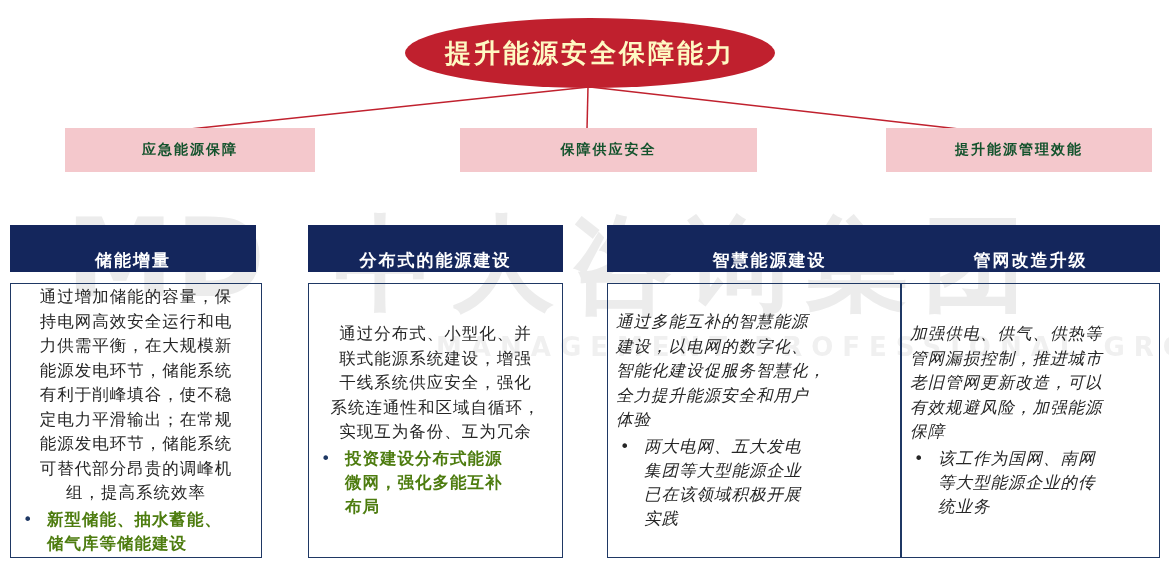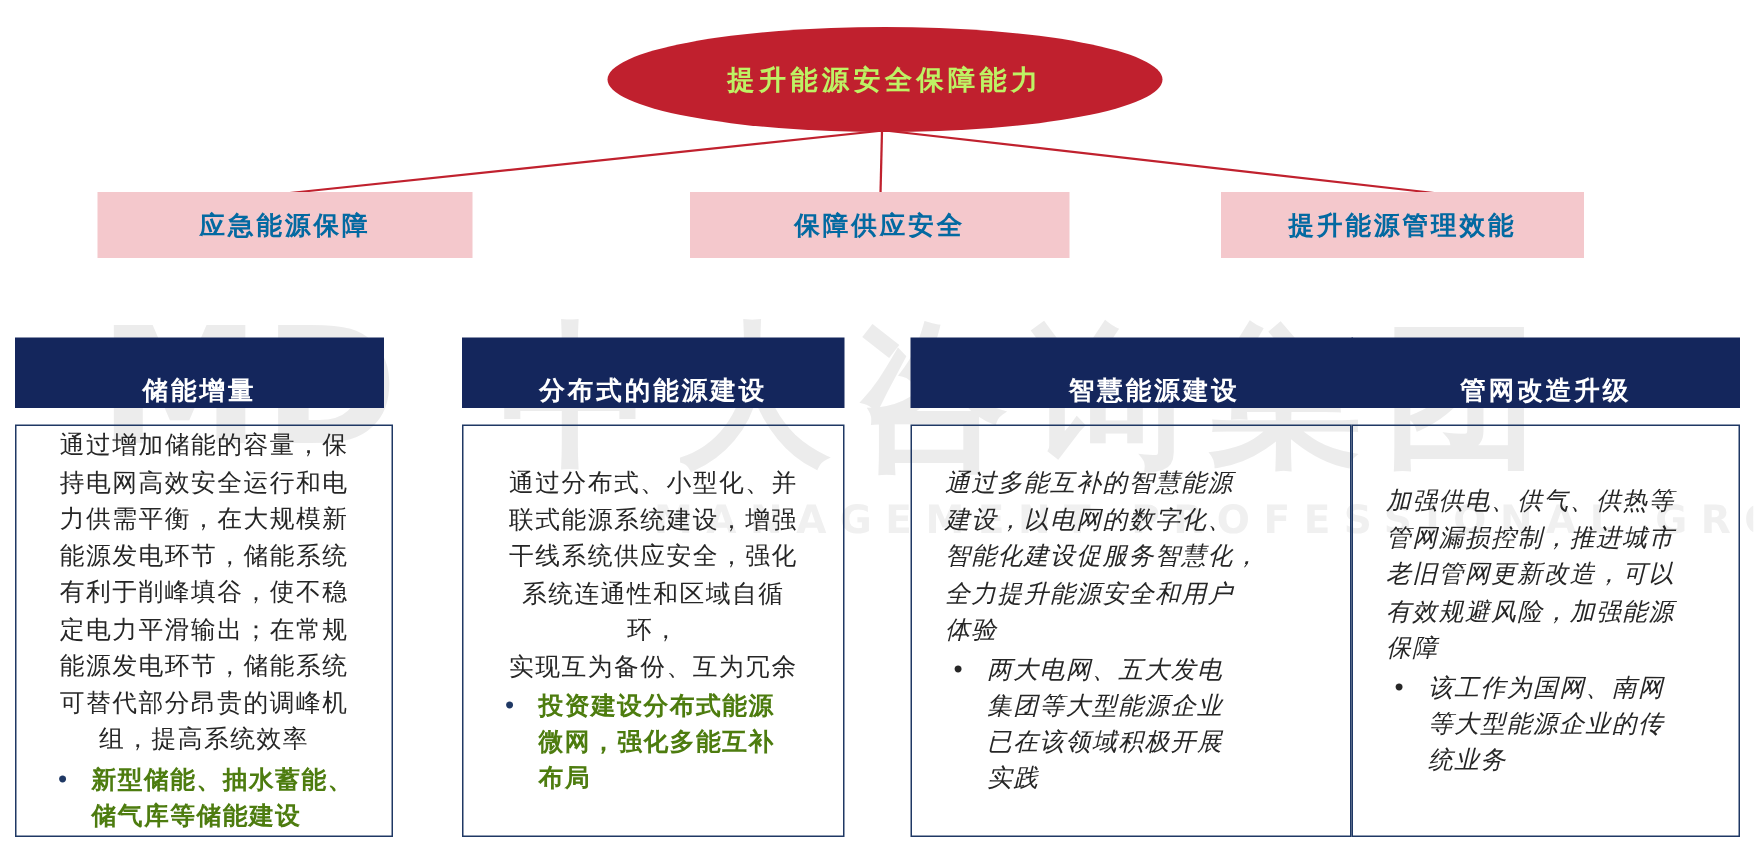--- a/index.html
+++ b/index.html
@@ -13,41 +13,41 @@
   .wm-cn{left:332px;top:196px;font-size:104px;letter-spacing:14px;}
   .wm-en{left:436px;top:332px;font-size:26px;letter-spacing:9px;color:#f0f0f0;}
   
   #connectors{position:absolute;left:0;top:0;z-index:1;}
   
   .root-ellipse{
     position:absolute;z-index:2;left:405px;top:18px;width:370px;height:70px;
     background:#c0202e;border-radius:50%;
     display:flex;align-items:center;justify-content:center;
   }
-  .root-ellipse span{color:#bef264;font-weight:bold;font-size:18px;letter-spacing:3px;}
+  .root-ellipse span{color:#fef9c3;font-weight:bold;font-size:26px;letter-spacing:3px;}
   
   .branch{
     position:absolute;z-index:2;top:128px;height:44px;background:#f4c8cc;
     display:flex;align-items:center;justify-content:center;
   }
-  .branch span{color:#0369a1;font-weight:bold;font-size:17px;letter-spacing:2px;}
+  .branch span{color:#14532d;font-weight:bold;font-size:14px;letter-spacing:2px;}
   .branch-1{left:65px;width:250px;}
-  .branch-2{left:460px;width:253px;}
-  .branch-3{left:814px;width:242px;}
+  .branch-2{left:460px;width:297px;}
+  .branch-3{left:886px;width:266px;}
   
   .col-header{
     position:absolute;z-index:2;top:225px;height:47px;background:#14265c;
     display:flex;align-items:flex-end;justify-content:center;
   }
   .col-header span{color:#ffffff;font-weight:bold;font-size:17px;letter-spacing:2px;}
   .col-body{
     position:absolute;z-index:2;top:283px;height:275px;box-sizing:border-box;
     border:1.5px solid #1f3864;background:transparent;
     display:flex;flex-direction:column;justify-content:center;
-    padding:4px 22px;
+    padding:4px 8px;
   }
   .c1h{left:10px;width:246px;} .c1b{left:10px;width:252px;}
   .c2h{left:308px;width:255px;} .c2b{left:308px;width:255px;}
   .c3h{left:607px;width:265px;padding-left:30px;} .c3b{left:607px;width:294px;font-style:italic;}
   .c4h{left:901px;width:259px;} .c4b{left:901px;width:259px;font-style:italic;}
   .para{
     white-space:pre-line;font-size:16.5px;line-height:24.5px;
     letter-spacing:1px;color:#262626;
   }
   .para.center{text-align:center;}

